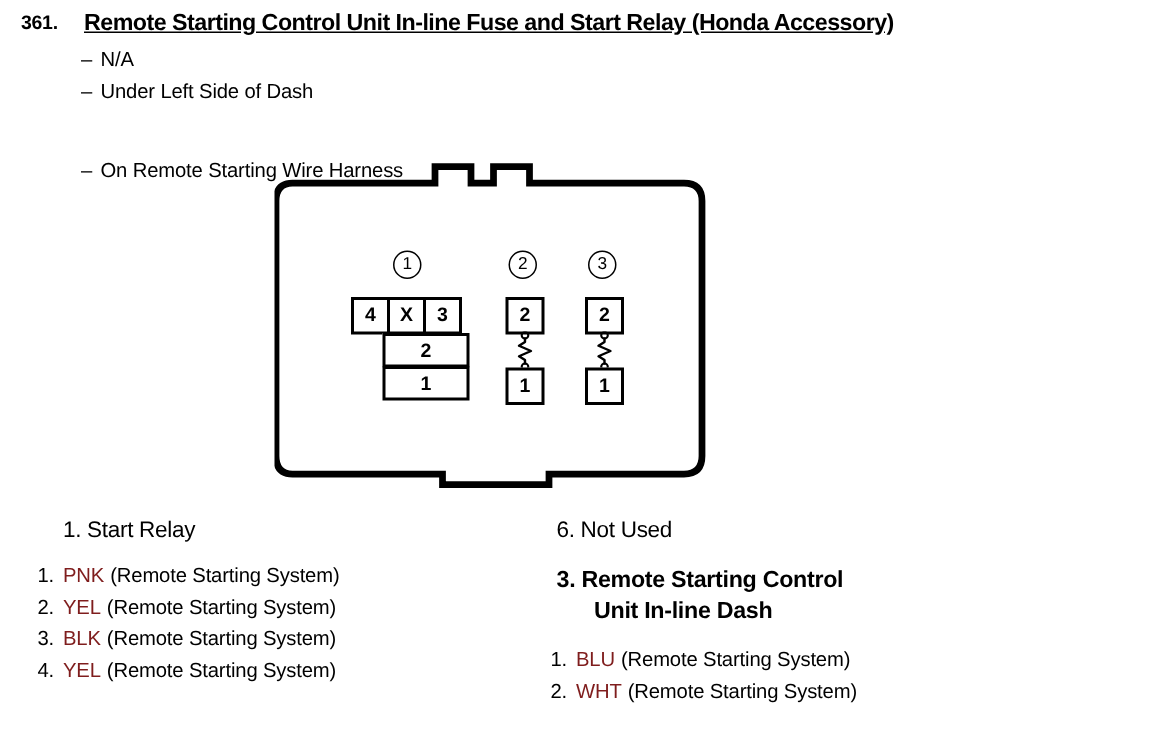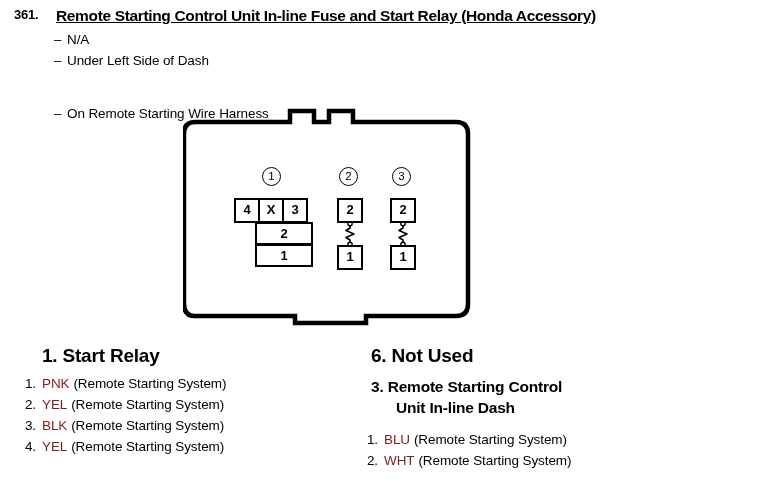--- a/index.html
+++ b/index.html
@@ -138,22 +138,22 @@
   }
 
   
   .legend-col {
     position: absolute;
   }
   #legend-left { left: 0; top: 345px; width: 370px; }
   #legend-right { left: 360px; top: 345px; width: 414px; }
 
   .legend-heading {
-    font-size: 19px;
-    font-weight: bold;
+    font-size: 15px;
+    font-weight: normal;
     white-space: nowrap;
     letter-spacing: -0.2px;
   }
   .legend-heading-2 {
     font-size: 15.5px;
     font-weight: bold;
     white-space: nowrap;
     letter-spacing: -0.2px;
   }
   .wire-item {

